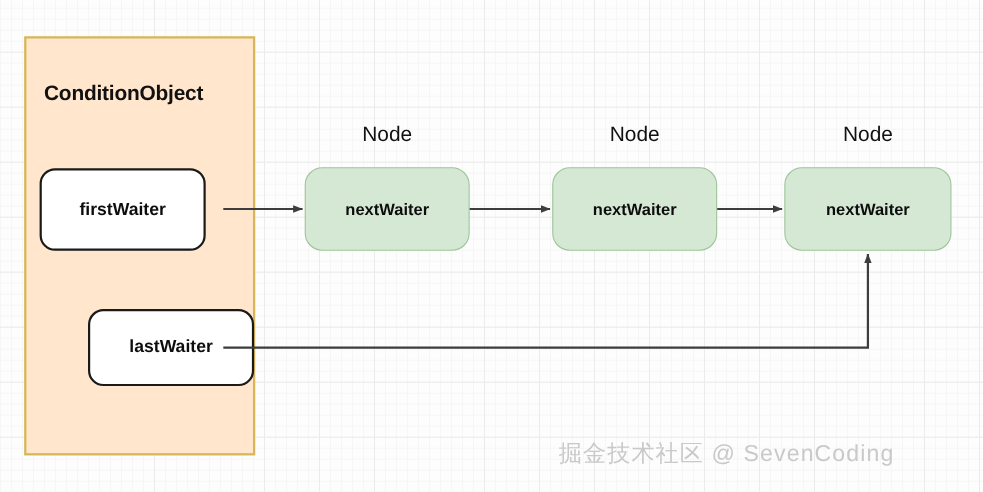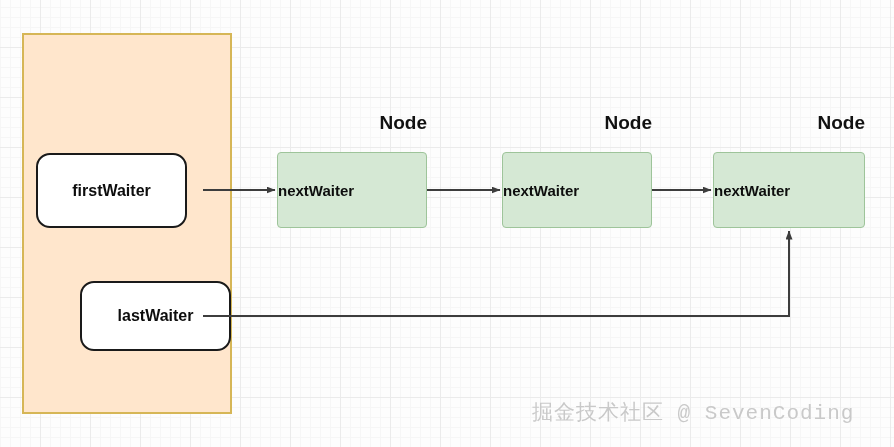--- a/index.html
+++ b/index.html
@@ -62,62 +62,63 @@
     font-weight: bold;
     color: #0d0d0d;
   }
   .waiter-first { left: 36px; top: 153px; width: 151px; height: 75px; }
   .waiter-last  { left: 52px; top: 281px; width: 151px; height: 70px; margin-left: 28px; }
 
   .node-box {
     position: absolute;
     background: #d5e8d4;
     border: 1.5px solid #9ec49a;
-    border-radius: 4px;
+    border-radius: 16px;
     box-sizing: border-box;
     display: flex;
     align-items: center;
-    justify-content: flex-start;
+    justify-content: center;
     font-size: 15px;
     font-weight: bold;
     color: #0d0d0d;
   }
   .node-1 { left: 277px; top: 152px; width: 150px; height: 76px; }
   .node-2 { left: 502px; top: 152px; width: 150px; height: 76px; }
   .node-3 { left: 713px; top: 152px; width: 152px; height: 76px; }
 
   .node-label {
     position: absolute;
     font-size: 19px;
-    font-weight: bold;
+    font-weight: normal;
     color: #111111;
     white-space: nowrap;
-    text-align: right;
+    text-align: center;
   }
   .node-label-1 { left: 277px; top: 112px; width: 150px; }
   .node-label-2 { left: 502px; top: 112px; width: 150px; }
   .node-label-3 { left: 713px; top: 112px; width: 152px; }
 
   .watermark {
     position: absolute;
-    left: 532px;
+    left: 508px;
     top: 398px;
     font-size: 21px;
     color: #c9c9c9;
     white-space: nowrap;
     letter-spacing: 1px;
-    font-family: Liberation Mono, monospace;
+    font-family: Liberation Sans, sans-serif;
   }
 </style>
 </head>
 <body>
 
 <div id="canvas">
 
   <div class="cond-container"></div>
+  <div class="cond-title">ConditionObject</div>
 
   <div class="waiter-box waiter-first">
     <span>firstWaiter</span>
   </div>
   <div class="waiter-box waiter-last">
     <span>lastWaiter</span>
   </div>
 
   <div class="node-label node-label-1">Node</div>
   <div class="node-label node-label-2">Node</div>

